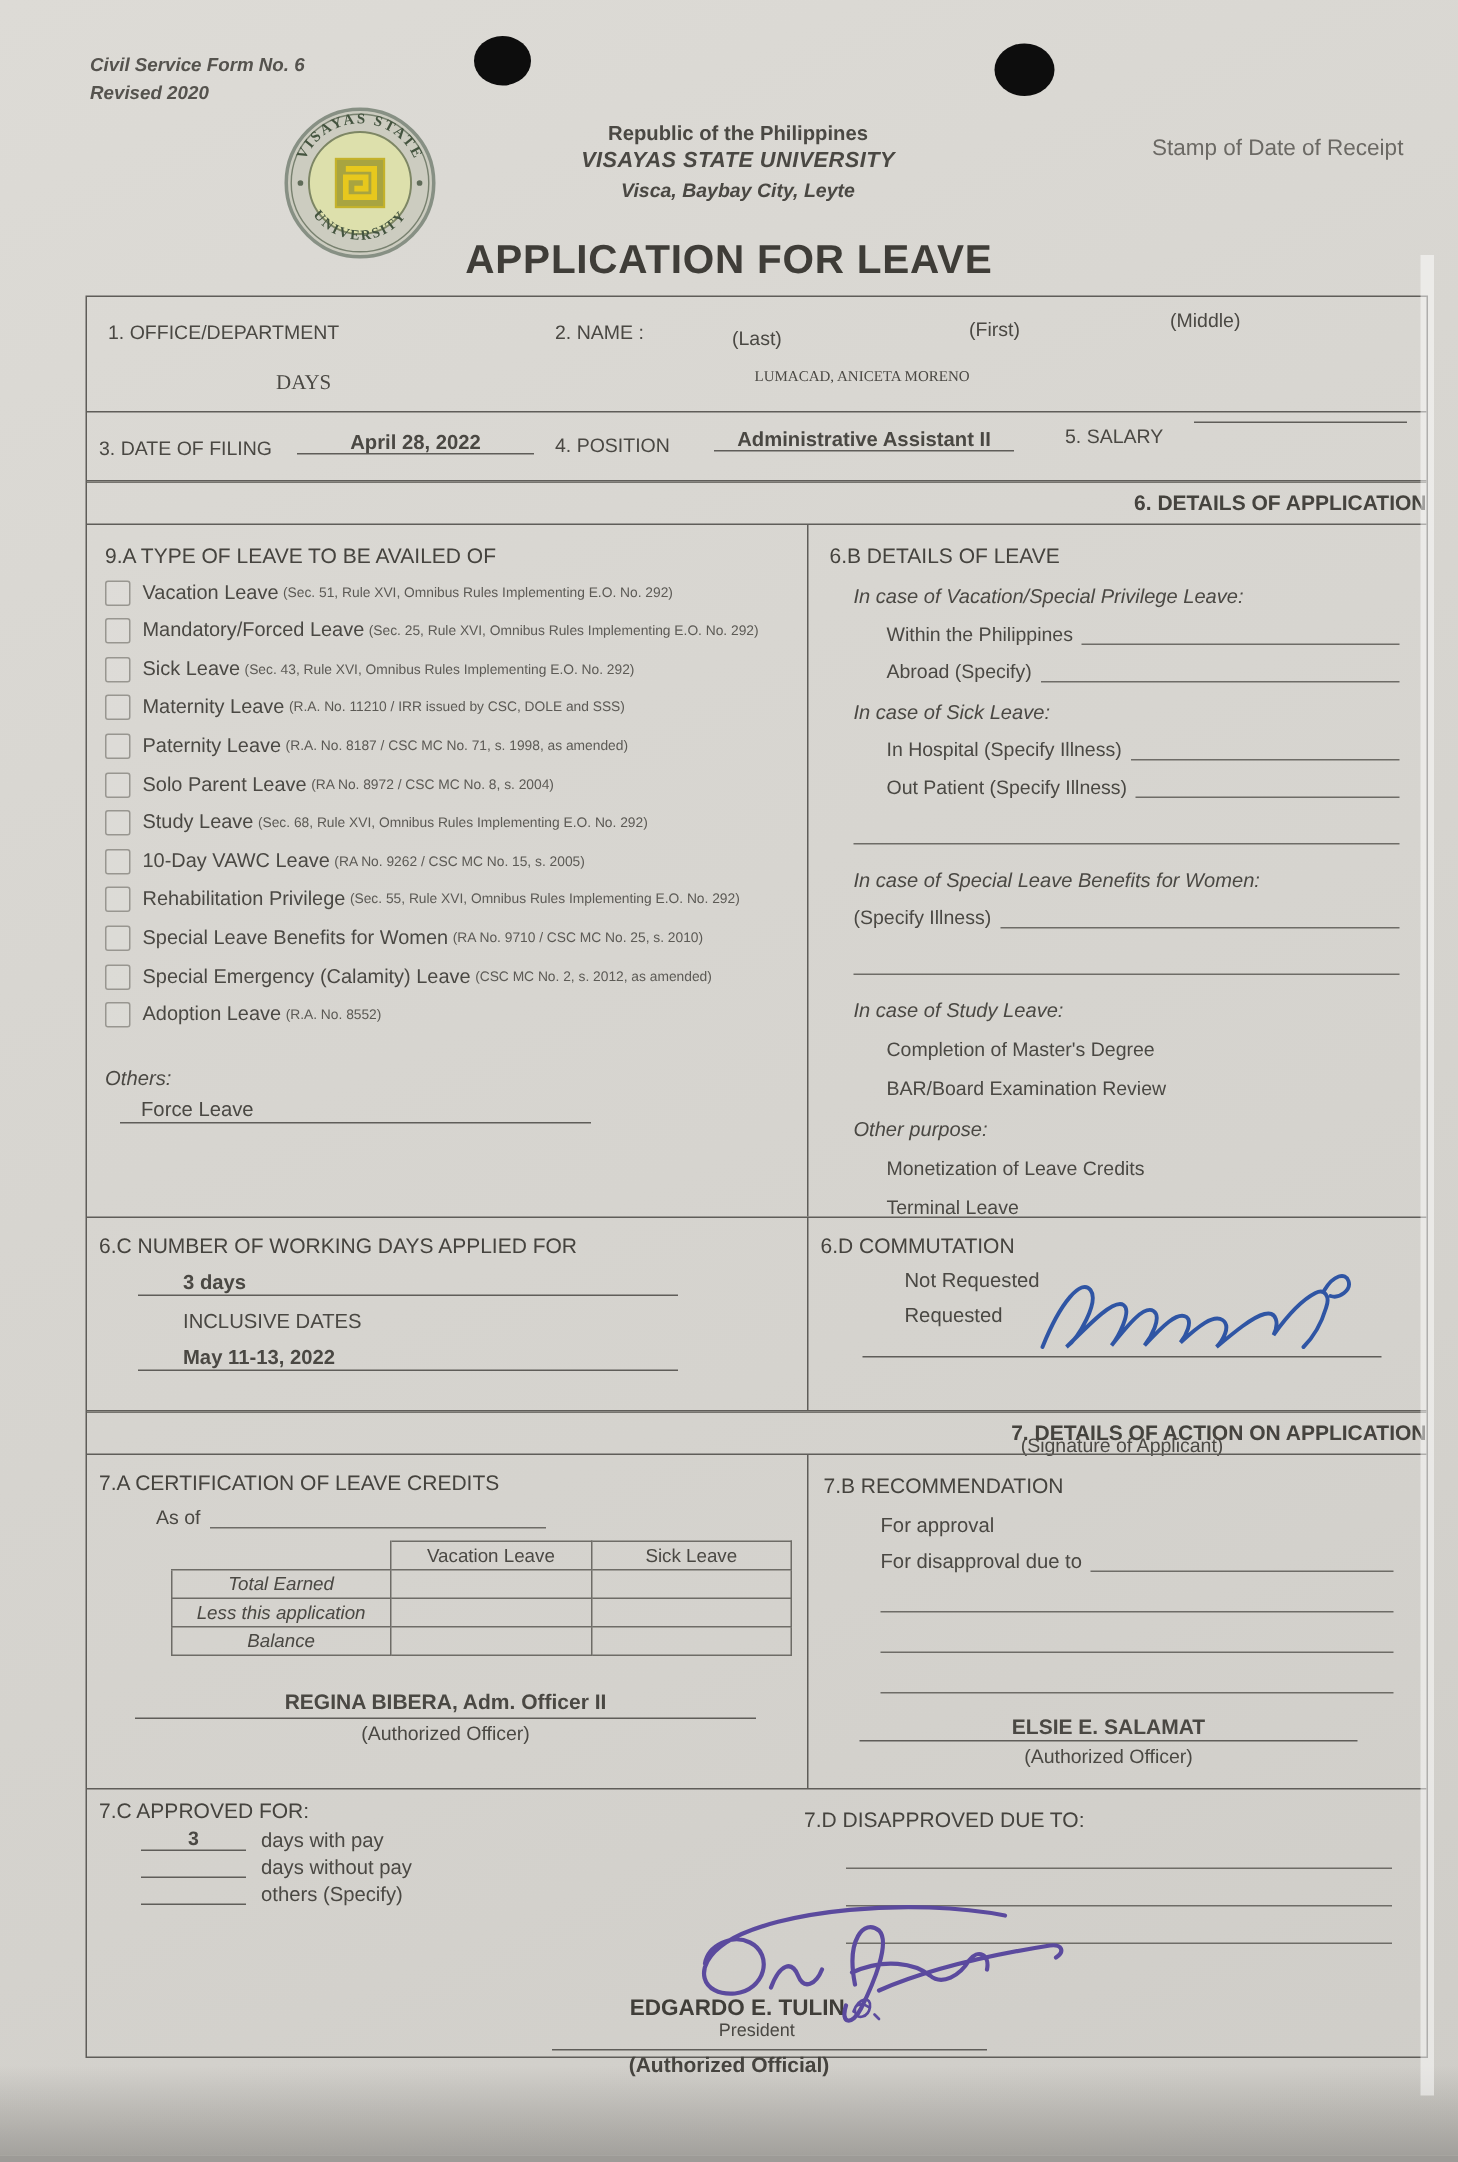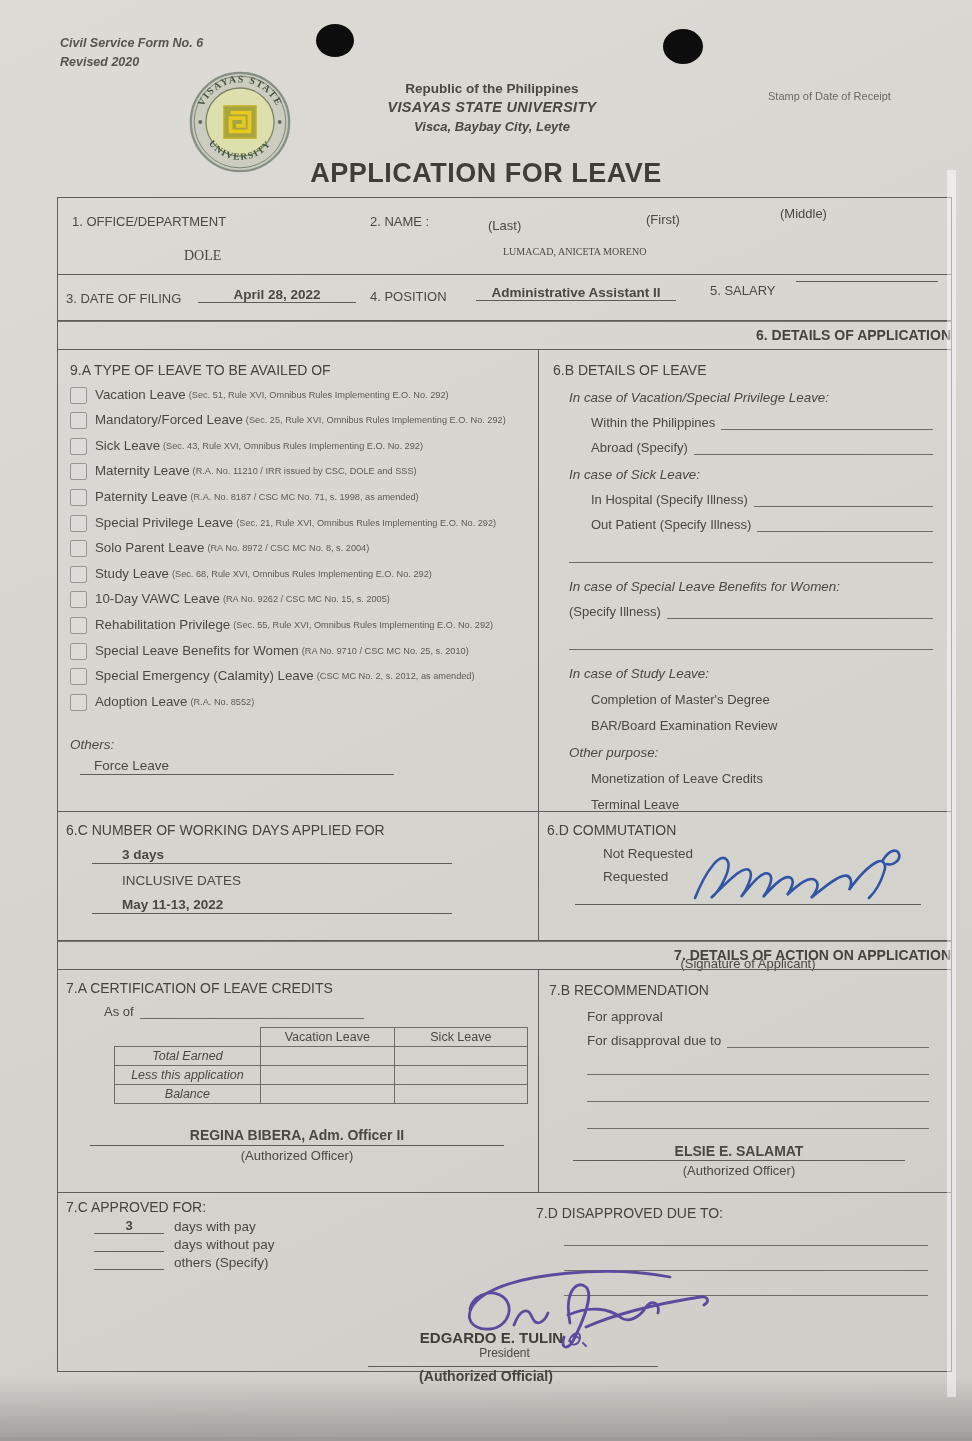--- a/index.html
+++ b/index.html
@@ -12,21 +12,21 @@
     background:linear-gradient(to top,rgba(125,123,119,.55),rgba(125,123,119,0));pointer-events:none;}
   .page::after{content:"";position:absolute;top:170px;bottom:40px;right:16px;width:9px;
     background:rgba(255,255,255,.5);pointer-events:none;}
   .punch{position:absolute;background:#0d0d0d;border-radius:50%;}
   .form-meta{position:absolute;left:60px;top:34px;font-style:italic;font-weight:bold;font-size:12.5px;line-height:1.5;color:#55534e;}
   .seal{position:absolute;left:188px;top:70px;}
   .hdr{position:absolute;left:300px;top:80px;width:384px;text-align:center;line-height:1.35;}
   .hdr .l1{font-weight:bold;font-size:13.5px;}
   .hdr .l2{font-weight:bold;font-style:italic;font-size:14.5px;letter-spacing:.3px;}
   .hdr .l3{font-weight:bold;font-style:italic;font-size:13px;}
-  .stamp{position:absolute;left:768px;top:90px;font-size:11px;color:#6b6964;}
+  .stamp{position:absolute;left:768px;top:90px;font-size:15px;color:#6b6964;}
   .title{position:absolute;left:0;top:158px;width:100%;text-align:center;font-weight:bold;font-size:27px;letter-spacing:.5px;color:#3f3d38;}
   .main-box{position:absolute;left:57px;top:197px;width:893px;border:1.6px solid #5f5d59;background:transparent;}
   .rowA{position:relative;height:76px;border-bottom:1.6px solid #5f5d59;}
   .rowA .lbl{font-size:13px;}
   .rowB{position:relative;height:45px;border-bottom:1.6px solid #5f5d59;}
   .band{position:relative;height:27px;border-top:1.2px solid #76746f;border-bottom:1.6px solid #5f5d59;
     text-align:right;font-weight:bold;font-size:14px;line-height:27px;color:#45433e;}
   .cols{display:flex;border-bottom:1.6px solid #5f5d59;}
   .colL{width:481px;border-right:1.6px solid #5f5d59;box-sizing:border-box;}
   .colR{flex:1;box-sizing:border-box;}
@@ -133,21 +133,21 @@
   <div class="title">APPLICATION FOR LEAVE</div>
 
   <div class="main-box">
 
     <div class="rowA">
       <span class="abs lbl" style="left:14px;top:16px;">1.  OFFICE/DEPARTMENT</span>
       <span class="abs lbl" style="left:312px;top:16px;">2.  NAME :</span>
       <span class="abs lbl" style="left:430px;top:20px;">(Last)</span>
       <span class="abs lbl" style="left:588px;top:14px;">(First)</span>
       <span class="abs lbl" style="left:722px;top:8px;">(Middle)</span>
-      <span class="abs serif-val" style="left:126px;top:50px;font-size:14px;">DOLE</span>
+      <span class="abs serif-val" style="left:126px;top:50px;font-size:14px;">DAYS</span>
       <span class="abs serif-val" style="left:445px;top:48px;width:300px;text-align:left;font-size:10px;">LUMACAD, ANICETA MORENO</span>
     </div>
 
     <div class="rowB">
       <span class="abs lbl" style="left:8px;top:16px;font-size:13px;">3.  DATE OF FILING</span>
       <span class="abs" style="left:140px;top:12px;width:158px;border-bottom:1.5px solid #5f5d59;text-align:center;font-weight:bold;font-size:13.5px;">April 28, 2022</span>
       <span class="abs lbl" style="left:312px;top:14px;font-size:13px;">4.  POSITION</span>
       <span class="abs" style="left:418px;top:10px;width:200px;border-bottom:1.5px solid #5f5d59;text-align:center;font-weight:bold;font-size:13.5px;">Administrative Assistant II</span>
       <span class="abs lbl" style="left:652px;top:8px;font-size:13px;">5.  SALARY</span>
       <span class="abs" style="left:738px;top:6px;width:142px;border-bottom:1.5px solid #5f5d59;text-align:center;font-weight:bold;font-size:13.5px;"></span>
@@ -176,25 +176,20 @@
         </div>
         <div class="leave-item">
           <span class="cbx"></span>
           <span class="lt">Maternity Leave</span>
           <span class="ct">(R.A. No. 11210 / IRR issued by CSC, DOLE and SSS)</span>
         </div>
         <div class="leave-item">
           <span class="cbx"></span>
           <span class="lt">Paternity Leave</span>
           <span class="ct">(R.A. No. 8187 / CSC MC No. 71, s. 1998, as amended)</span>
-        </div>
-        <div class="leave-item">
-          <span class="cbx"></span>
-          <span class="lt">Special Privilege Leave</span>
-          <span class="ct">(Sec. 21, Rule XVI, Omnibus Rules Implementing E.O. No. 292)</span>
         </div>
         <div class="leave-item">
           <span class="cbx"></span>
           <span class="lt">Solo Parent Leave</span>
           <span class="ct">(RA No. 8972 / CSC MC No. 8, s. 2004)</span>
         </div>
         <div class="leave-item">
           <span class="cbx"></span>
           <span class="lt">Study Leave</span>
           <span class="ct">(Sec. 68, Rule XVI, Omnibus Rules Implementing E.O. No. 292)</span>

